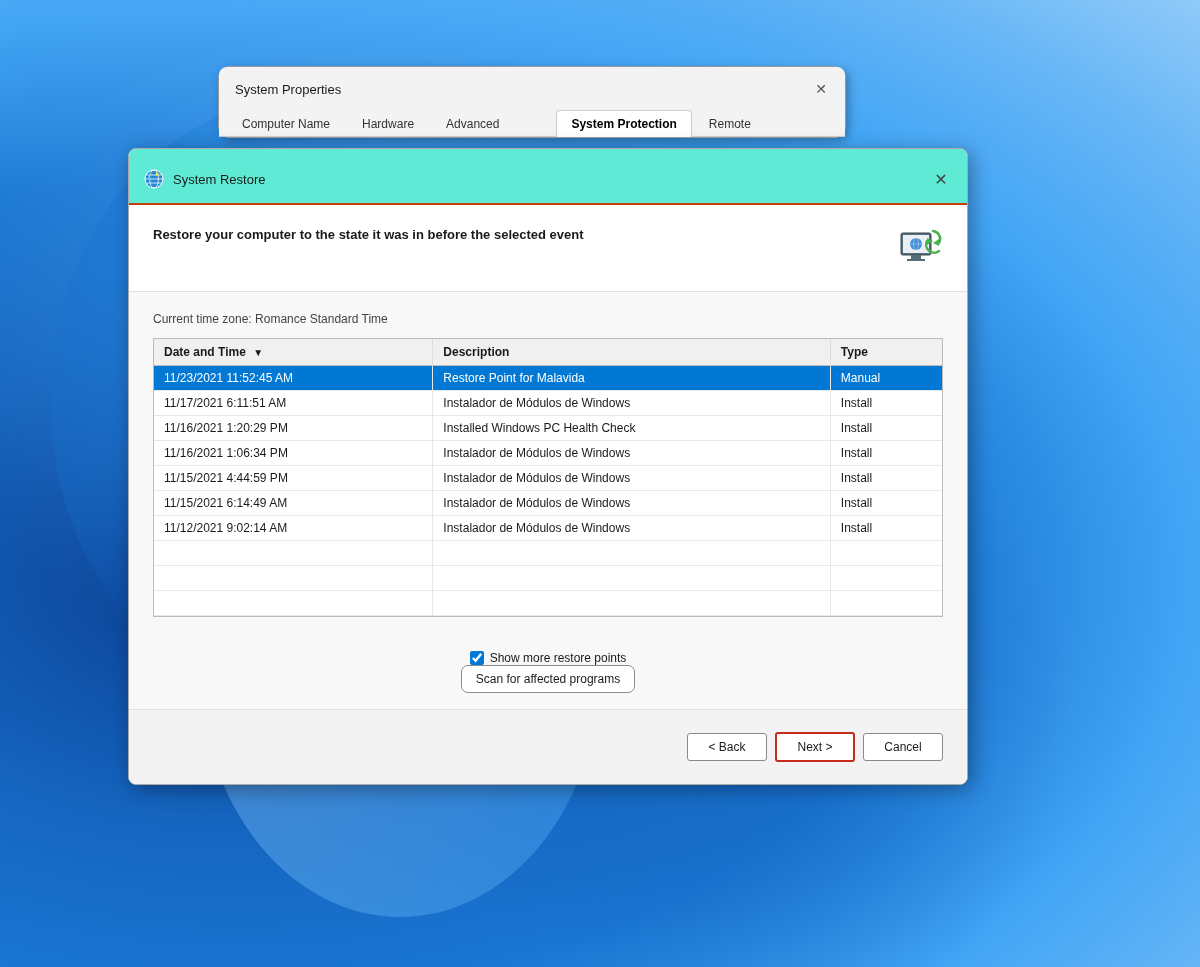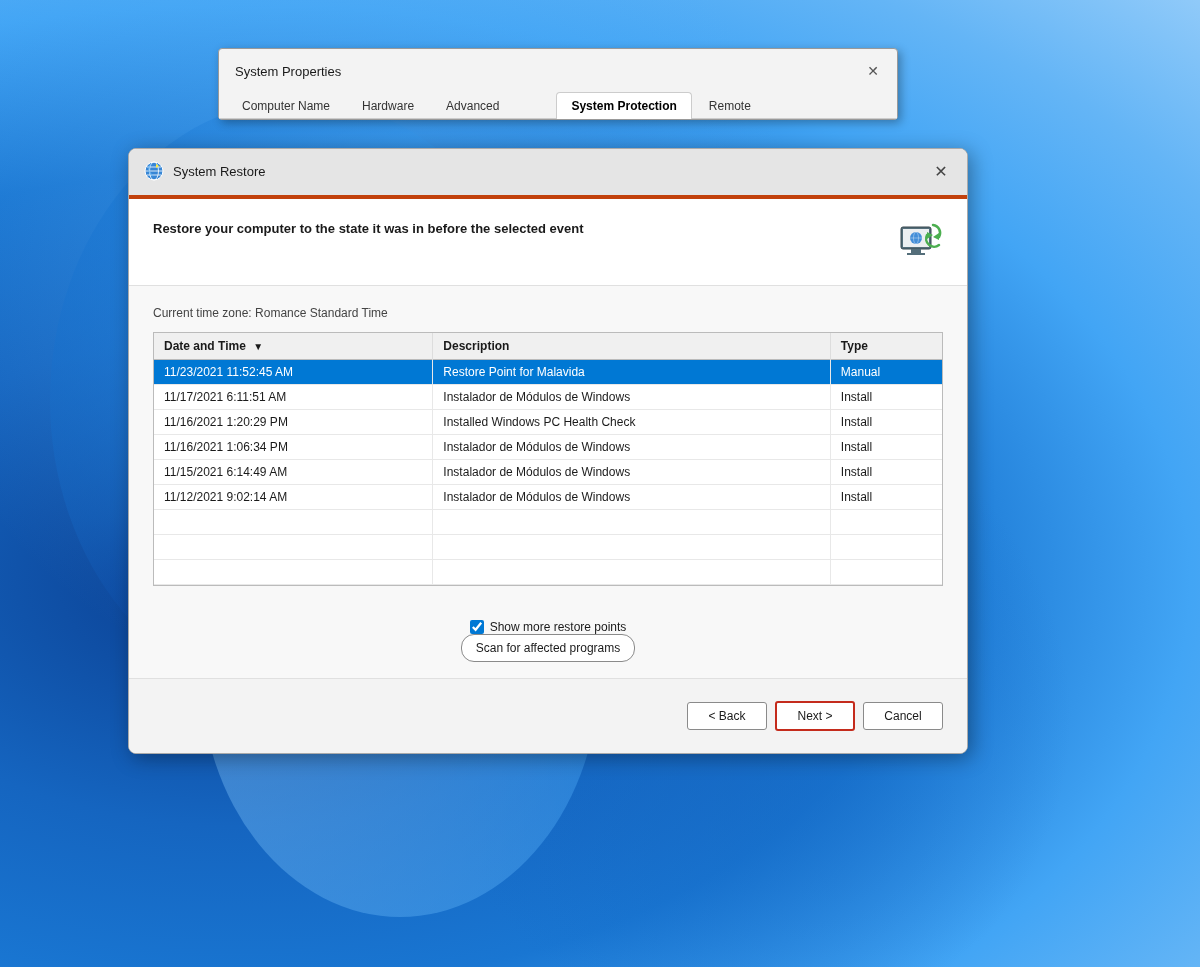--- a/index.html
+++ b/index.html
@@ -61,27 +61,27 @@
       border-radius: 50%;
       background: conic-gradient(from 20deg at 70% 30%, #1565c0, #42a5f5, #90caf9, #1565c0);
       bottom: 50px;
       left: 200px;
       opacity: 0.4;
     }
 
     
     .sys-props-dialog {
       position: absolute;
-      top: 48px;
+      top: 66px;
       left: 218px;
-      width: 680px;
+      width: 628px;
       background: #f3f3f3;
       border: 1px solid #999;
       box-shadow: 3px 3px 10px rgba(0,0,0,0.3);
-      border-radius: 4px;
+      border-radius: 12px;
       overflow: visible;
     }
 
     .sys-props-titlebar {
       display: flex;
       align-items: center;
       justify-content: space-between;
       background: #f3f3f3;
       padding: 10px 12px 8px 16px;
       border-radius: 8px 8px 0 0;
@@ -146,23 +146,23 @@
       background: white;
       border: 1px solid #aaa;
       box-shadow: 4px 4px 20px rgba(0,0,0,0.35);
       border-radius: 8px;
       overflow: hidden;
     }
 
     .restore-titlebar {
       display: flex;
       align-items: center;
-      background: #e5e5e5;
-      padding: 8px 12px 10px 14px;
-      border-bottom: 4px solid #c2410c;
+      background: #5eead4;
+      padding: 16px 12px 10px 14px;
+      border-bottom: 2px solid #c2410c;
       justify-content: space-between;
     }
 
     .restore-titlebar-left {
       display: flex;
       align-items: center;
       gap: 8px;
     }
 
     .restore-icon {
@@ -313,21 +313,21 @@
     .show-more-label {
       font-size: 12px;
       color: #1a1a1a;
     }
 
     .scan-btn {
       padding: 6px 14px;
       font-size: 12px;
       background: white;
       border: 1px solid #8a8a8a;
-      border-radius: 13px;
+      border-radius: 7px;
       cursor: pointer;
       color: #1a1a1a;
     }
 
     
     .restore-footer {
       display: flex;
       align-items: center;
       justify-content: flex-end;
       gap: 8px;
@@ -449,20 +449,25 @@
               <td>11/16/2021 1:20:29 PM</td>
               <td>Installed Windows PC Health Check</td>
               <td>Install</td>
             </tr>
             <tr>
               <td>11/16/2021 1:06:34 PM</td>
               <td>Instalador de Módulos de Windows</td>
               <td>Install</td>
             </tr>
             <tr>
+              <td>11/15/2021 4:44:59 PM</td>
+              <td>Instalador de Módulos de Windows</td>
+              <td>Install</td>
+            </tr>
+            <tr>
               <td>11/15/2021 6:14:49 AM</td>
               <td>Instalador de Módulos de Windows</td>
               <td>Install</td>
             </tr>
             <tr>
               <td>11/12/2021 9:02:14 AM</td>
               <td>Instalador de Módulos de Windows</td>
               <td>Install</td>
             </tr>
             <tr class="empty">

